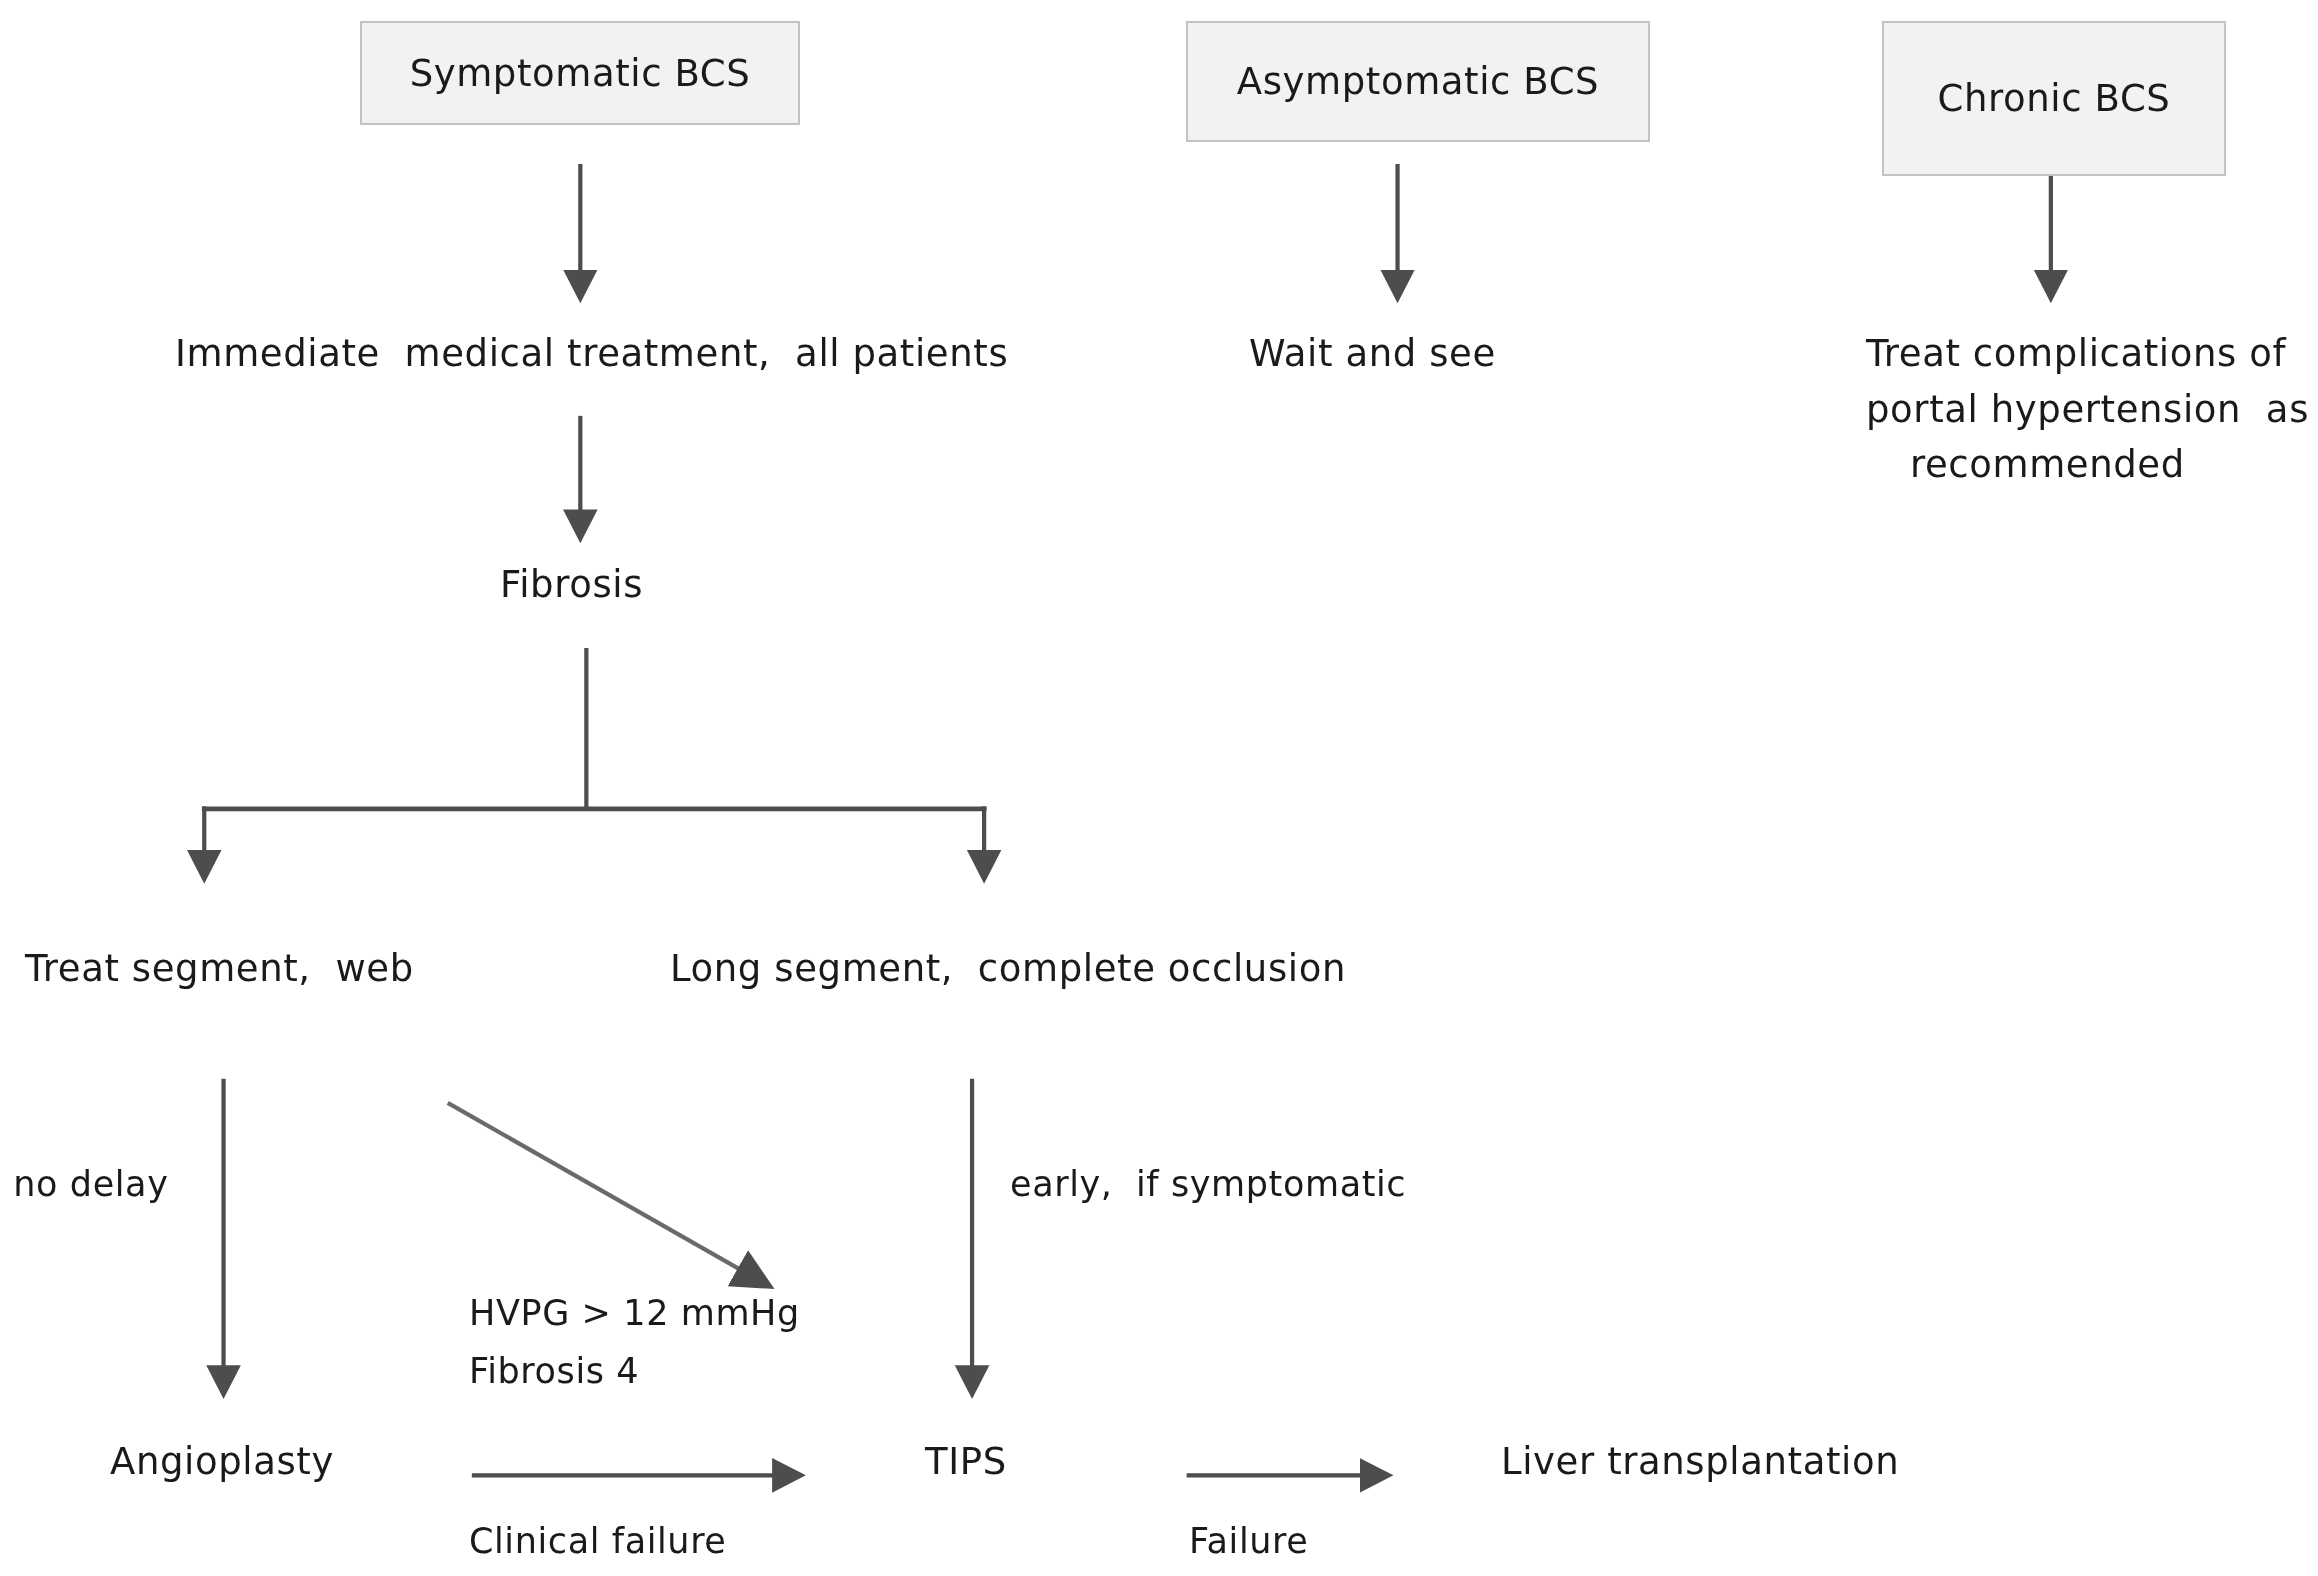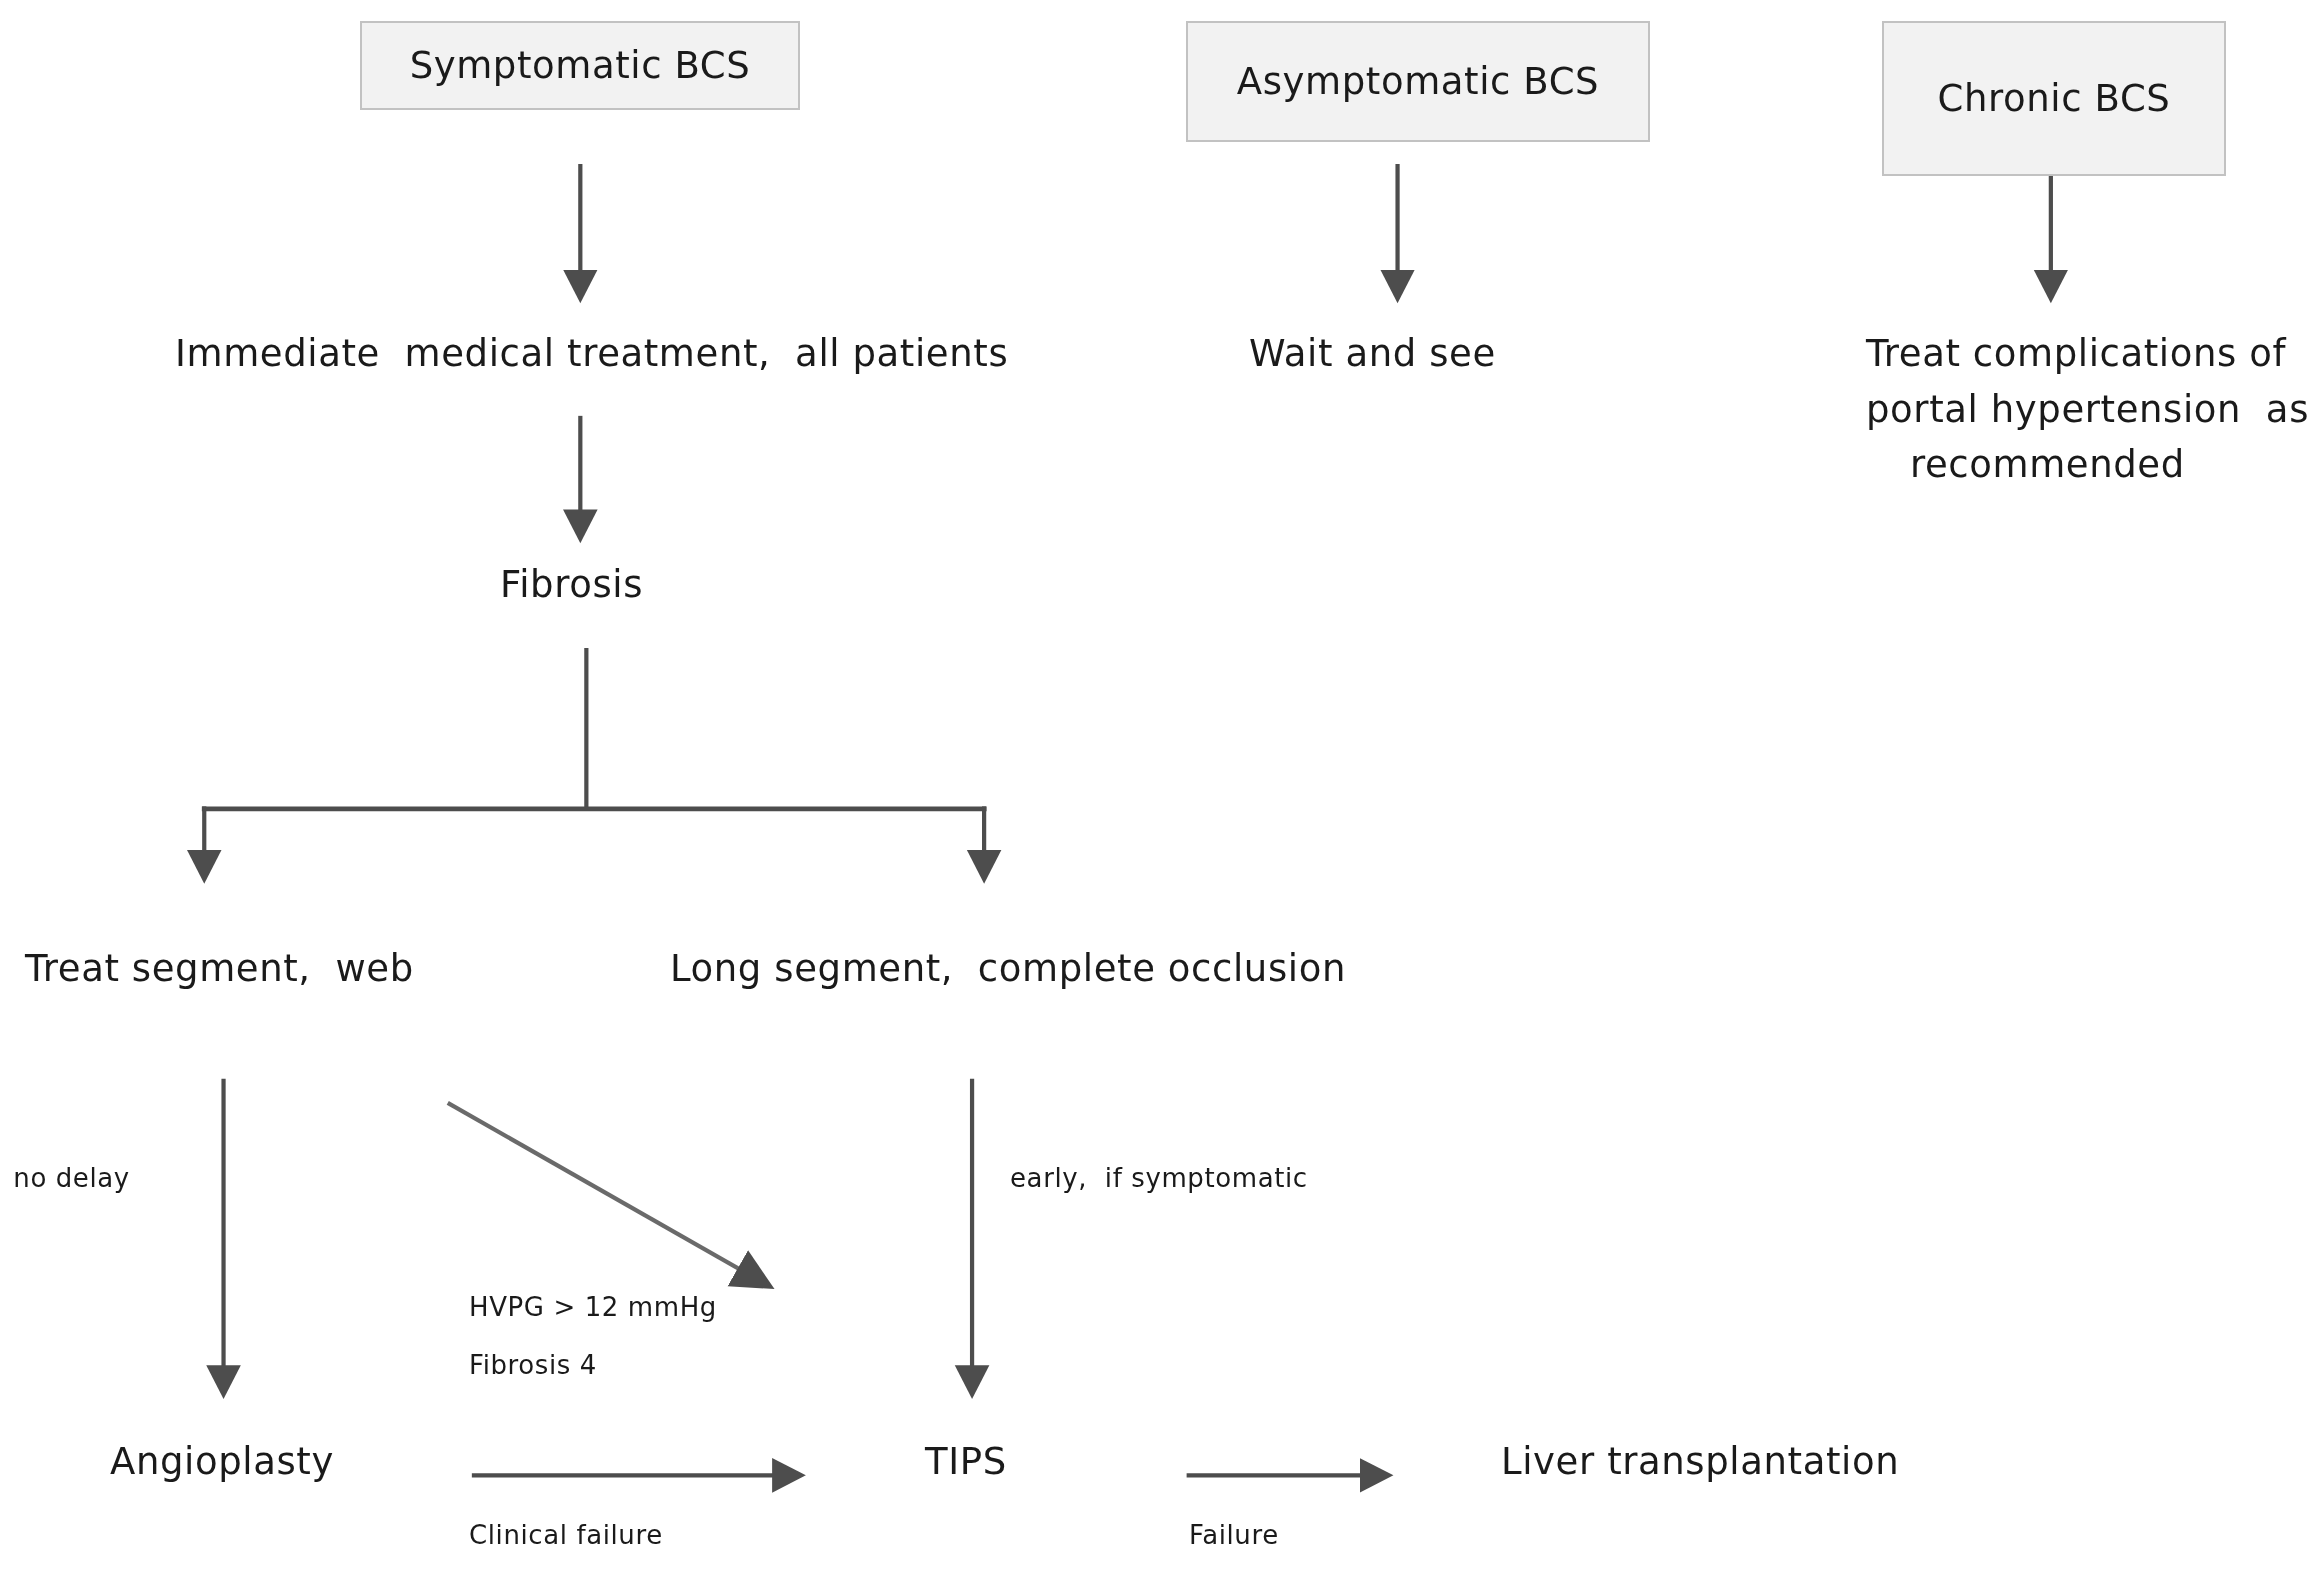--- a/index.html
+++ b/index.html
@@ -41,21 +41,21 @@
     position: absolute;
     color: #1a1a1a;
     font-size: 37px;
     letter-spacing: 0.6px;
     line-height: 1.28;
     white-space: pre;
   }
   .edge-label {
     position: absolute;
     color: #1a1a1a;
-    font-size: 26px;
+    font-size: 35px;
     letter-spacing: 0.6px;
     line-height: 1.3;
     white-space: pre;
   }
 </style>
 </head>
 <body>
 
 <div id="canvas">
 
@@ -89,21 +89,21 @@
 
     <line x1="742" y1="1830" x2="1272" y2="2132" stroke="#6a6a6a" stroke-width="7" marker-end="url(#arrowhead-thin)"></line>
 
     <line x1="1612" y1="1790" x2="1612" y2="2310" stroke="#4d4d4d" stroke-width="7" marker-end="url(#arrowhead)"></line>
 
     <line x1="782" y1="2448" x2="1325" y2="2448" stroke="#4d4d4d" stroke-width="7" marker-end="url(#arrowhead)"></line>
 
     <line x1="1968" y1="2448" x2="2300" y2="2448" stroke="#4d4d4d" stroke-width="7" marker-end="url(#arrowhead)"></line>
   </svg>
 
-  <div class="node-box" style="left:360px; top:21px; width:440px; height:89px;">
+  <div class="node-box" style="left:360px; top:21px; width:440px; height:104px;">
     <span>Symptomatic BCS</span>
   </div>
 
   <div class="node-box" style="left:1186px; top:21px; width:464px; height:121px;">
     <span>Asymptomatic BCS</span>
   </div>
 
   <div class="node-box" style="left:1882px; top:21px; width:344px; height:155px;">
     <span>Chronic BCS</span>
   </div>

